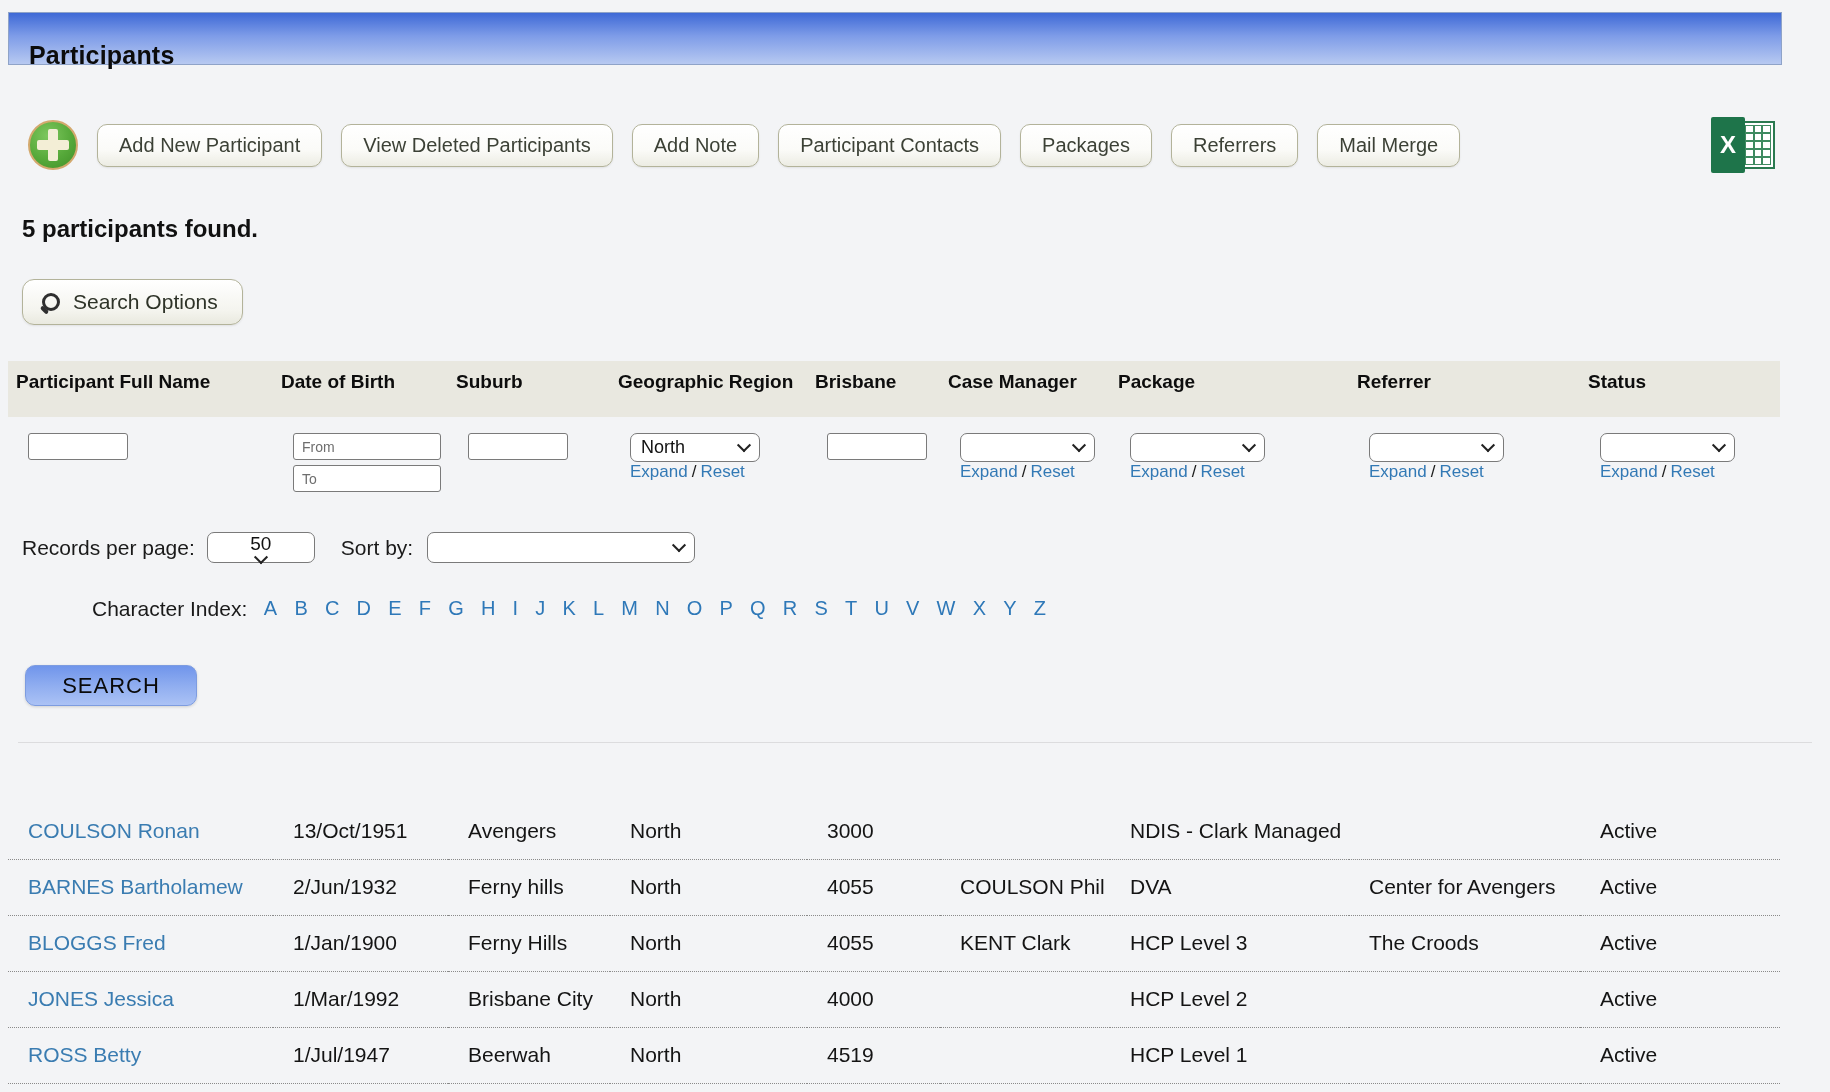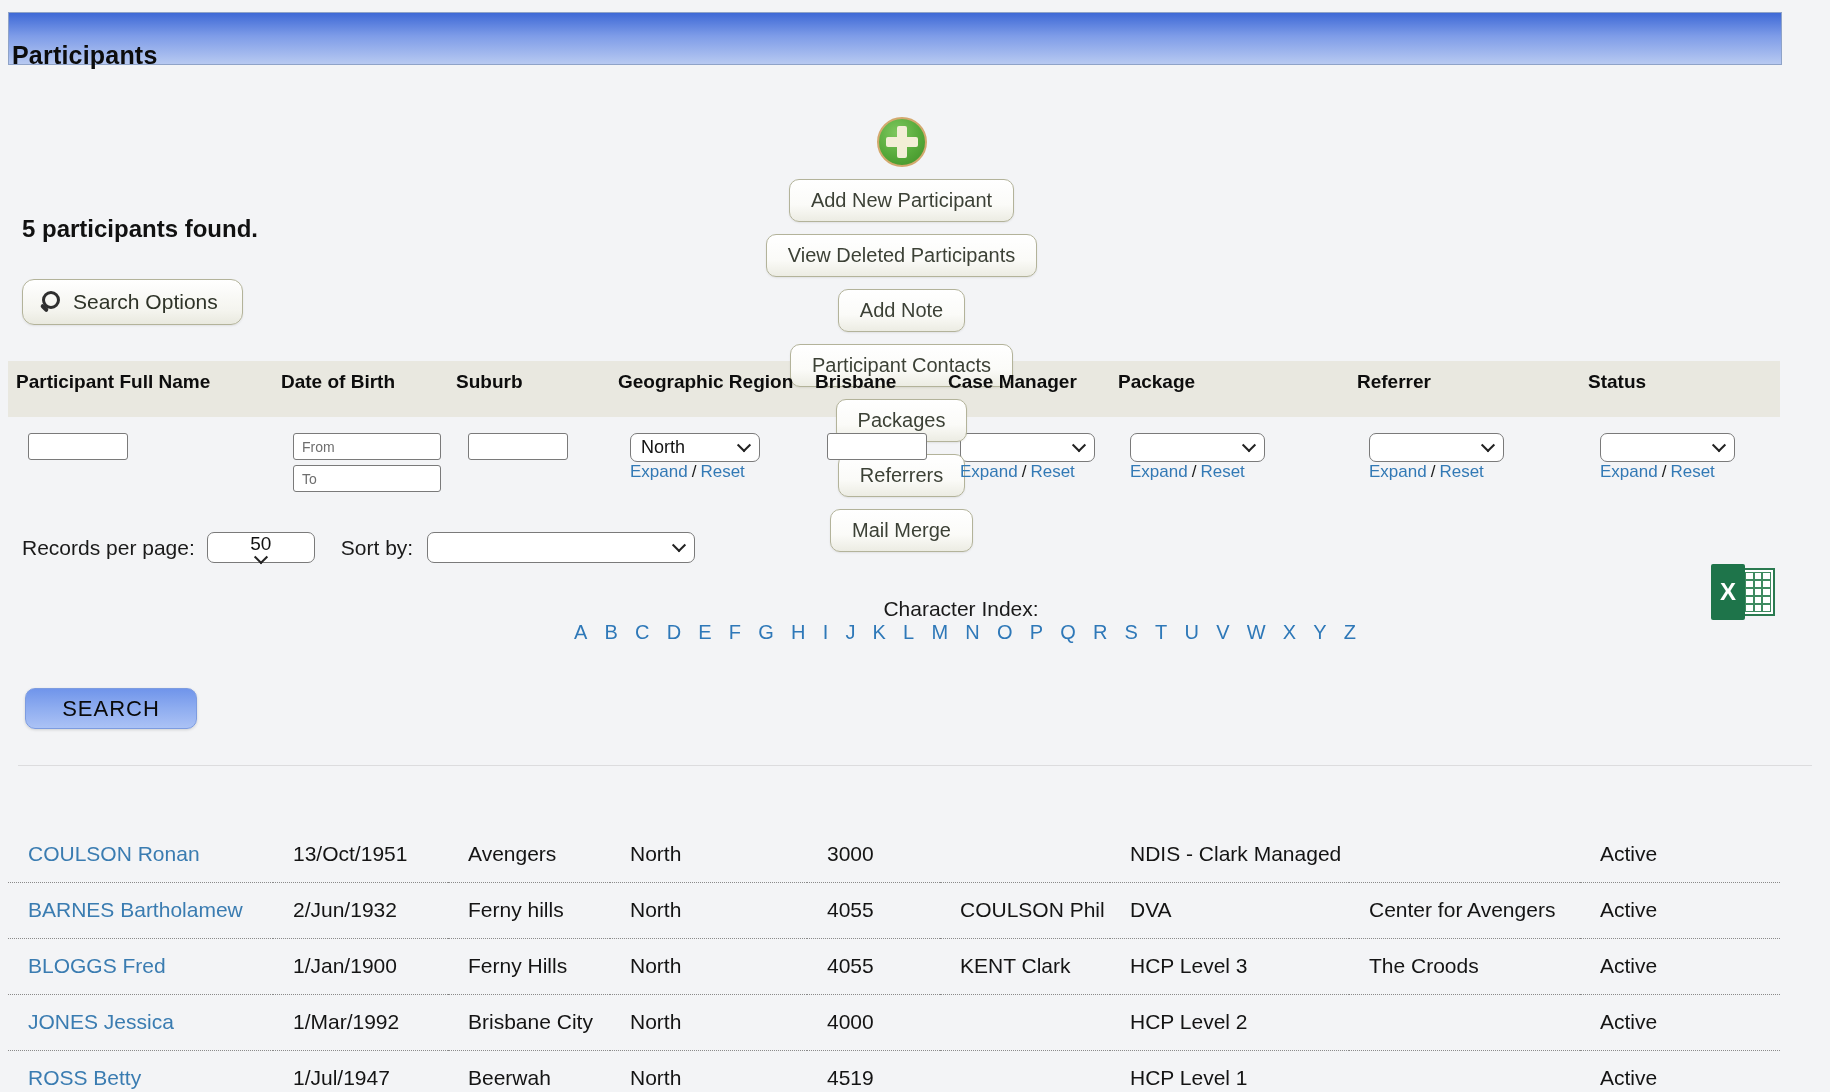--- a/index.html
+++ b/index.html
@@ -12,24 +12,24 @@
   }
 
   
   .titlebar {
     margin: 12px 48px 0 8px;
     height: 53px;
     border: 1px solid #8fa3c8;
     background: linear-gradient(to bottom, #3e69d6 0%, #7e9ce8 45%, #b7c9f1 100%);
     display: flex; align-items: center;
   }
-  .titlebar h1 { font-size: 25px; font-weight: bold; color: #0c0c0c; padding-left: 3px; letter-spacing: .2px; margin-top: 33px; }
-
-  
-  .toolbar { margin: 52px 55px 0 28px; display: flex; align-items: center; gap: 12px; height: 56px; flex-direction: column; }
+  .titlebar h1 { font-size: 25px; font-weight: bold; color: #0c0c0c; padding-left: 20px; letter-spacing: .2px; margin-top: 33px; }
+
+  
+  .toolbar { margin: 52px 55px 0 28px; display: flex; align-items: center; gap: 19px; height: 56px; }
   .btn {
     font-family: inherit; font-size: 20px; color: #3c4136;
     background: linear-gradient(to bottom, #ffffff 0%, #fbfbf8 60%, #ecece3 100%);
     border: 1px solid #b3b39a; border-radius: 10px;
     padding: 9px 21px; cursor: pointer; box-shadow: 0 1px 2px rgba(0,0,0,.08);
     white-space: nowrap;
   }
   .plus-icon {
     width: 50px; height: 50px; border-radius: 50%; flex: 0 0 auto; position: relative;
     background: radial-gradient(circle at 38% 30%, #7ec75e 0%, #56a93a 55%, #3f8f27 100%);
@@ -51,21 +51,21 @@
   .excel-grid {
     width: 34px; height: 48px; margin-left: -4px; padding: 3px;
     background: #fff; border: 2px solid #2a7a50;
     display: grid; grid-template-columns: repeat(3,1fr); grid-template-rows: repeat(5,1fr); gap: 2px;
   }
   .excel-grid i { background: #fff; outline: 1.5px solid #3e8a60; }
 
   
   .summary { margin: 42px 0 0 22px; font-size: 24px; font-weight: bold; color: #111; }
   .search-options {
-    margin: 36px 0 0 22px; display: inline-flex; align-items: flex-start; gap: 12px;
+    margin: 36px 0 0 22px; display: inline-flex; align-items: flex-end; gap: 12px;
     font-size: 21px; color: #2e3328;
     background: linear-gradient(to bottom,#ffffff,#f4f4ee 70%,#e9e9df);
     border: 1px solid #b3b39a; border-radius: 12px; padding: 10px 24px 10px 16px; cursor: pointer;
     box-shadow: 0 1px 2px rgba(0,0,0,.08);
   }
   .mag { position: relative; width: 22px; height: 22px; flex: 0 0 auto; }
   .mag::before { content:""; position:absolute; right:1px; top:1px; width:12px; height:12px;
     border: 3px solid #2f2f2f; border-radius: 50%; }
   .mag::after { content:""; position:absolute; left:1px; bottom:2px; width:9px; height:4px;
     background:#2f2f2f; border-radius:2px; transform: rotate(45deg); }
@@ -100,21 +100,21 @@
   .links .sep { color: #1a1a1a; padding: 0 4px; }
 
   
   .records-row { margin: 26px 0 0 22px; display: flex; align-items: center; font-size: 21px; }
   .records-row .select { height: 31px; font-size: 19px; }
   .select.records { width: 108px; margin-left: 12px; flex-direction: column; }
   .select.sortby { width: 268px; margin-left: 14px; }
   .sort-label { margin-left: 26px; }
 
   
-  .char-index { margin: 34px 0 0 92px; font-size: 21px; display: flex; align-items: center; flex-direction: column; }
+  .char-index { margin: 34px 0 0 92px; font-size: 21px; display: flex; align-items: flex-start; }
   .char-index .letters { display: flex; gap: 0; margin-left: 8px; }
   .char-index a { color: #2e78b8; text-decoration: none; font-size: 20px; padding: 0 8.6px; cursor: pointer; }
 
   
   .search-btn {
     margin: 44px 0 0 25px; width: 172px; height: 41px;
     background: linear-gradient(to bottom, #7095eb 0%, #8fadf0 50%, #abc2f5 100%);
     border: 1px solid #7d9ce0; border-radius: 10px;
     font-family: inherit; font-size: 22px; color: #0a0a0a; letter-spacing: 1px; cursor: pointer;
     box-shadow: 0 1px 3px rgba(0,0,0,.15);

